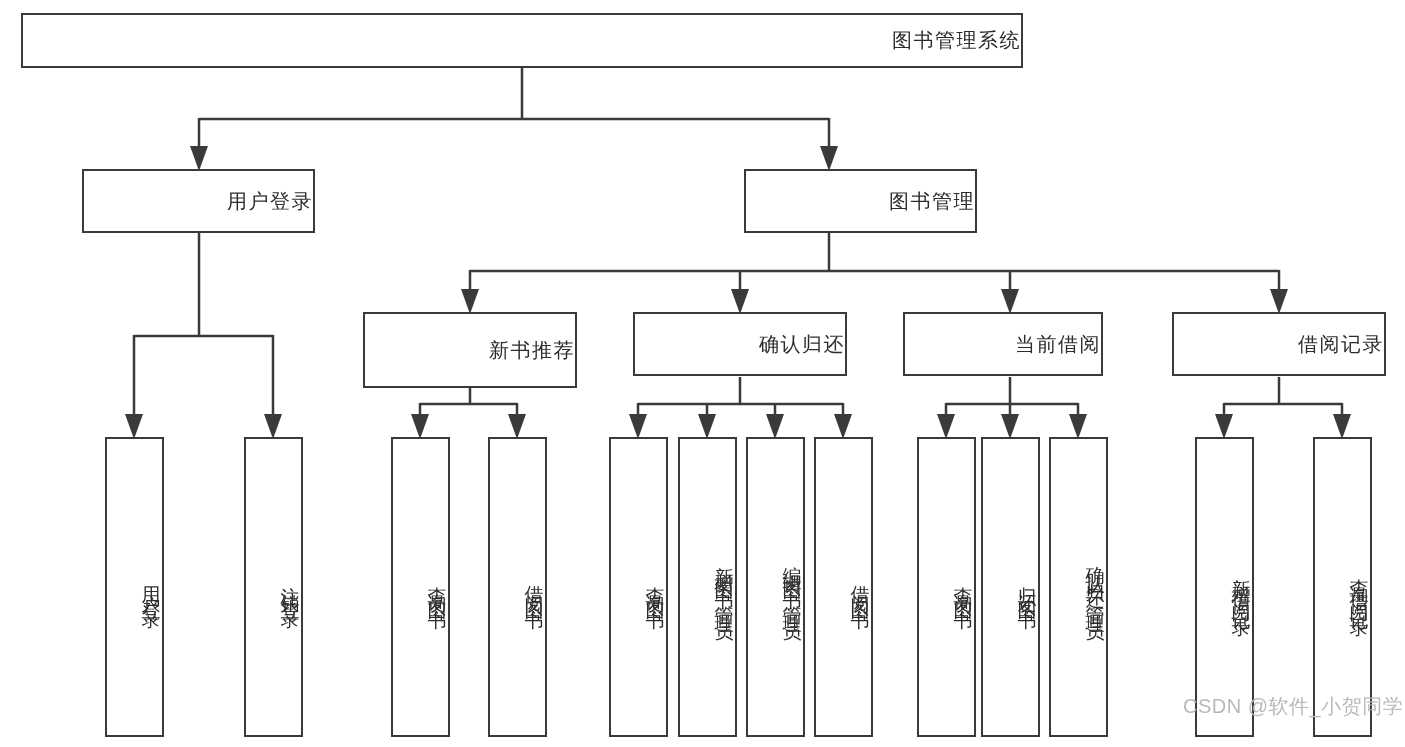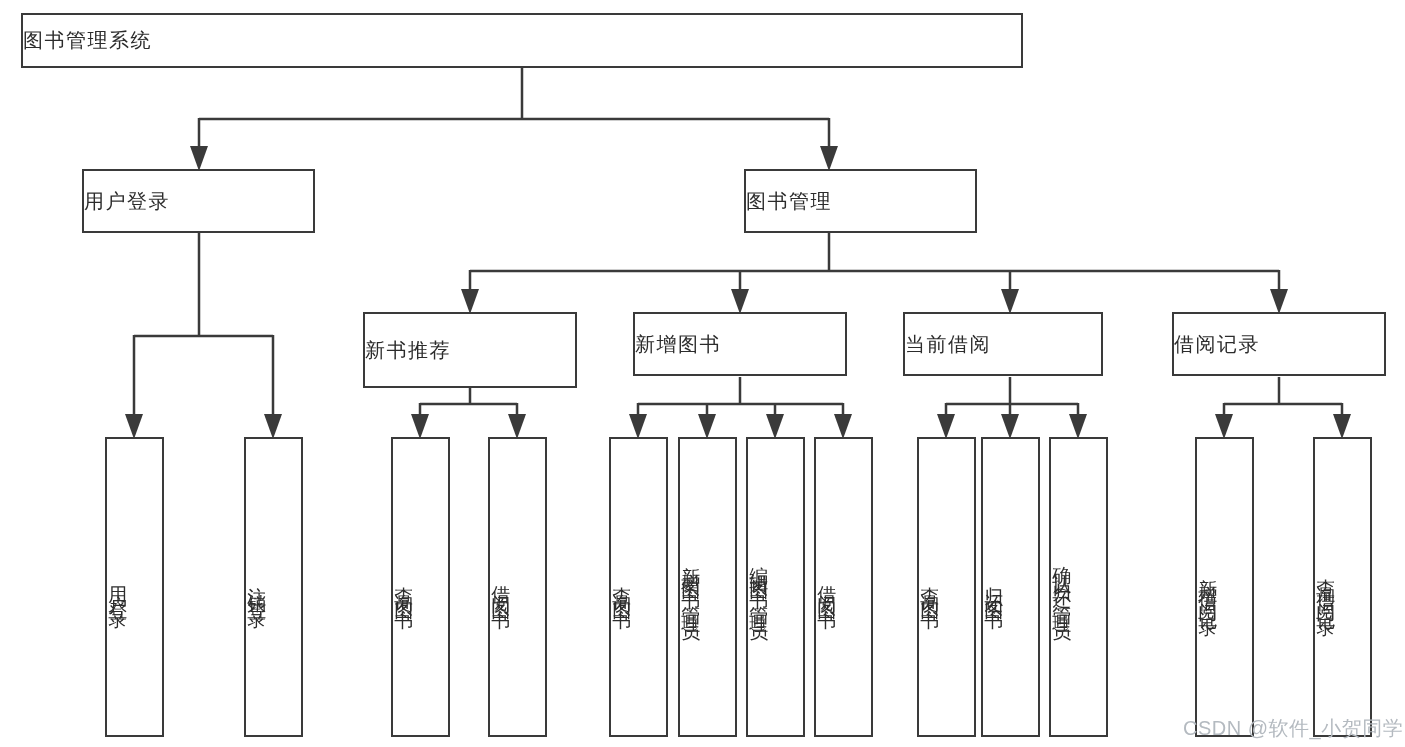--- a/index.html
+++ b/index.html
@@ -18,36 +18,36 @@
   }
   .connectors{
     position:absolute;left:0;top:0;z-index:1;
   }
   .connectors path{stroke:var(--line);stroke-width:2.5;fill:none;}
   .connectors polygon{fill:var(--line);stroke:none;}
   .node{
     position:absolute;z-index:2;
     background:var(--bg);
     border:2.5px solid var(--line);
-    display:flex;align-items:center;justify-content:flex-start;
+    display:flex;align-items:center;justify-content:flex-end;
     color:var(--text);
   }
   .hbox{font-size:20px;letter-spacing:1.5px;}
   .vbox span{
     writing-mode:vertical-rl;
     text-orientation:mixed;
     font-size:19px;
     line-height:1.15;
     letter-spacing:8px;
     white-space:nowrap;
     color:var(--text);
   }
   .watermark{
     position:absolute;z-index:3;
-    left:1183px;top:715px;
+    left:1183px;top:693px;
     font-size:20px;
     letter-spacing:0.5px;
     color:var(--wm);
     white-space:nowrap;
   }
 </style>
 </head>
 <body>
 
 <div class="canvas">
@@ -96,21 +96,21 @@
     <span>用户登录</span>
   </div>
   <div class="node hbox" style="left:744px;top:169px;width:233px;height:64px">
     <span>图书管理</span>
   </div>
 
   <div class="node hbox" style="left:363px;top:312px;width:214px;height:76px">
     <span>新书推荐</span>
   </div>
   <div class="node hbox" style="left:633px;top:312px;width:214px;height:64px">
-    <span>新增图书</span>
+    <span>确认归还</span>
   </div>
   <div class="node hbox" style="left:903px;top:312px;width:200px;height:64px">
     <span>当前借阅</span>
   </div>
   <div class="node hbox" style="left:1172px;top:312px;width:214px;height:64px">
     <span>借阅记录</span>
   </div>
 
   <div class="node vbox" style="left:105px;top:437px;width:59px;height:300px">
     <span>用户登录</span>

